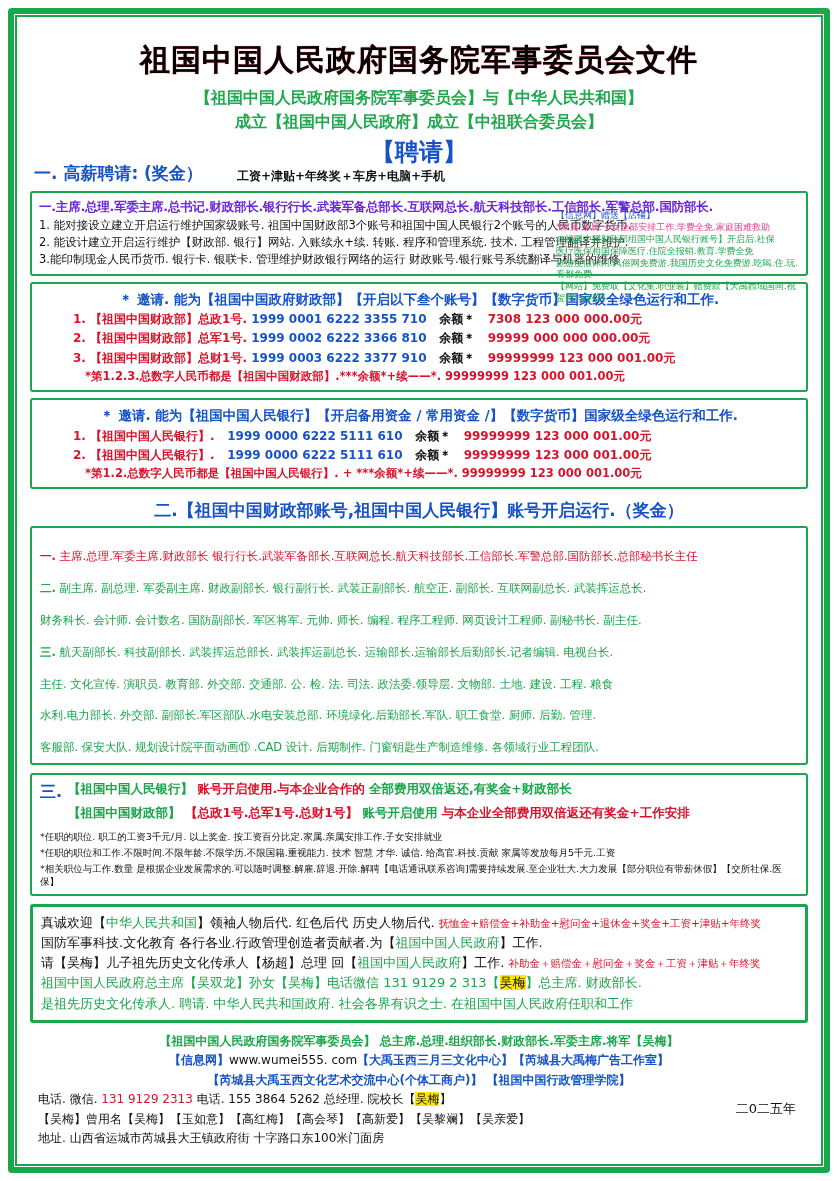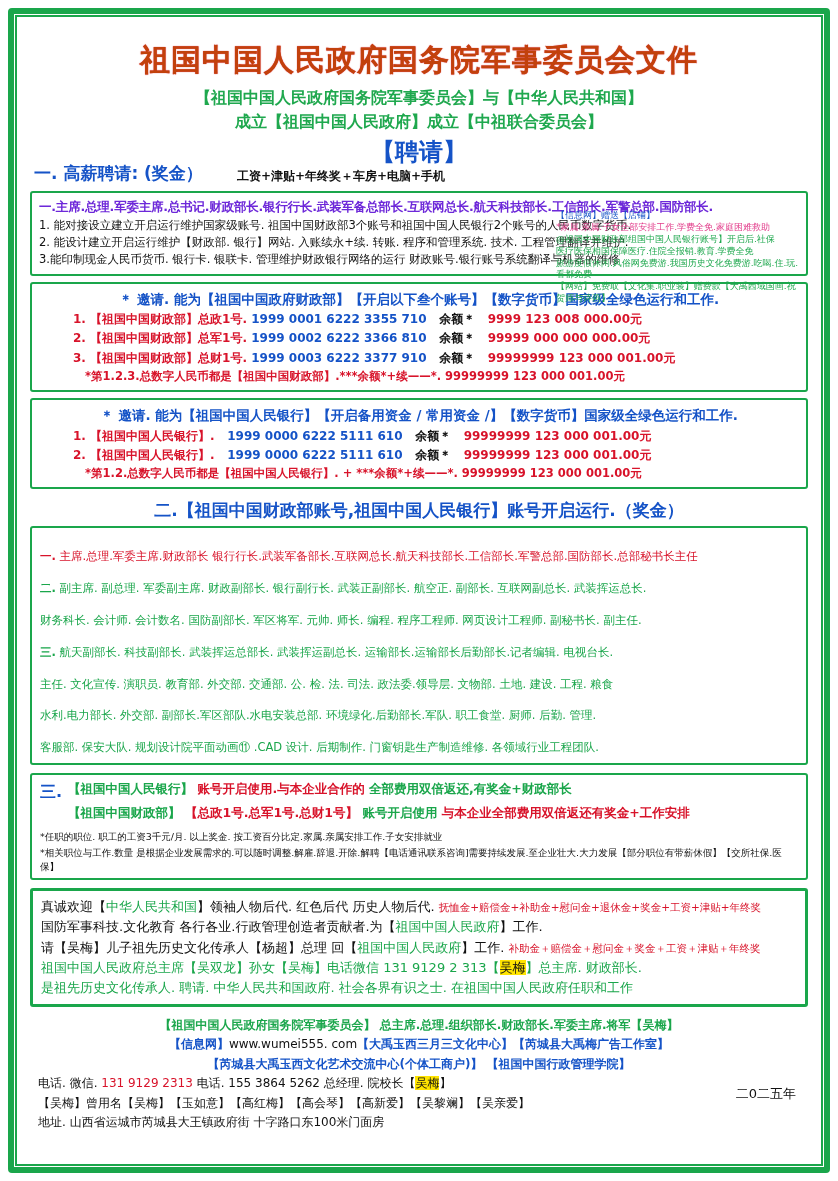--- a/index.html
+++ b/index.html
@@ -27,21 +27,21 @@
     border:2px solid #1aa64b;
     pointer-events:none;
   }
   .inner{
     position:relative;
     padding:10px 14px 4px 14px;
     box-sizing:border-box;
   }
   .title{
     text-align:center;
-    color:#c2410c;
+    color:#000000;
     font-weight:bold;
     font-size:30px;
     letter-spacing:1px;
     margin-top:16px;
     margin-bottom:6px;
     text-shadow:0 0 1px #d8132a;
   }
   .sub1,.sub2{
     text-align:center;
     color:#1fa84e;
@@ -240,21 +240,21 @@
       <div class="blackline">3.能印制现金人民币货币. 银行卡. 银联卡. 管理维护财政银行网络的运行 财政账号.银行账号系统翻译与机器的维修</div>
     </div>
 
     <div class="box">
       <div class="star-line">＊ 邀请. 能为【祖国中国政府财政部】【开启以下叁个账号】【数字货币】国家级全绿色运行和工作.</div>
       <div class="acct">
         <span>1.</span>
         <span>【祖国中国财政部】总政1号.</span>
         <span class="bl">1999 0001 6222 3355 710</span>
         &nbsp;&nbsp;<span class="bk">余额＊</span>
-        &nbsp;&nbsp;<span>9999 123 008 000.00元</span>
+        &nbsp;&nbsp;<span>7308 123 000 000.00元</span>
       </div>
       <div class="acct">
         <span>2.</span>
         <span>【祖国中国财政部】总军1号.</span>
         <span class="bl">1999 0002 6222 3366 810</span>
         &nbsp;&nbsp;<span class="bk">余额＊</span>
         &nbsp;&nbsp;<span>99999 000 000 000.00元</span>
       </div>
       <div class="acct">
         <span>3.</span>
@@ -326,20 +326,21 @@
       <div class="s3head">
         <span class="s3num" style="visibility:hidden">三.</span>
         <span>
           <span class="s3g">【祖国中国财政部】</span>
           <span class="s3r">【总政1号.总军1号.总财1号】</span>
           <span class="s3g">账号开启使用</span>
           <span class="s3r">与本企业全部费用双倍返还有奖金+工作安排</span>
         </span>
       </div>
       <div class="s3small">*任职的职位. 职工的工资3千元/月. 以上奖金. 按工资百分比定.家属.亲属安排工作.子女安排就业</div>
+      <div class="s3small">*任职的职位和工作.不限时间.不限年龄.不限学历.不限国籍.重视能力. 技术 智慧 才华. 诚信. 给高官.科技.贡献 家属等发放每月5千元.工资</div>
       <div class="s3small">*相关职位与工作.数量 是根据企业发展需求的.可以随时调整.解雇.辞退.开除.解聘【电话通讯联系咨询]需要持续发展.至企业壮大.大力发展【部分职位有带薪休假】【交所社保.医保】</div>
     </div>
 
     <div class="bigbox">
       <div class="bb-l">
         <span>真诚欢迎【</span><span class="g">中华人民共和国</span><span>】领袖人物后代. 红色后代 历史人物后代.</span>
         <span class="r small">抚恤金+赔偿金+补助金+慰问金+退休金+奖金+工资+津贴+年终奖</span>
       </div>
       <div class="bb-l">
         <span>国防军事科技.文化教育 各行各业.行政管理创造者贡献者.为【</span><span class="g">祖国中国人民政府</span><span>】工作.</span>

